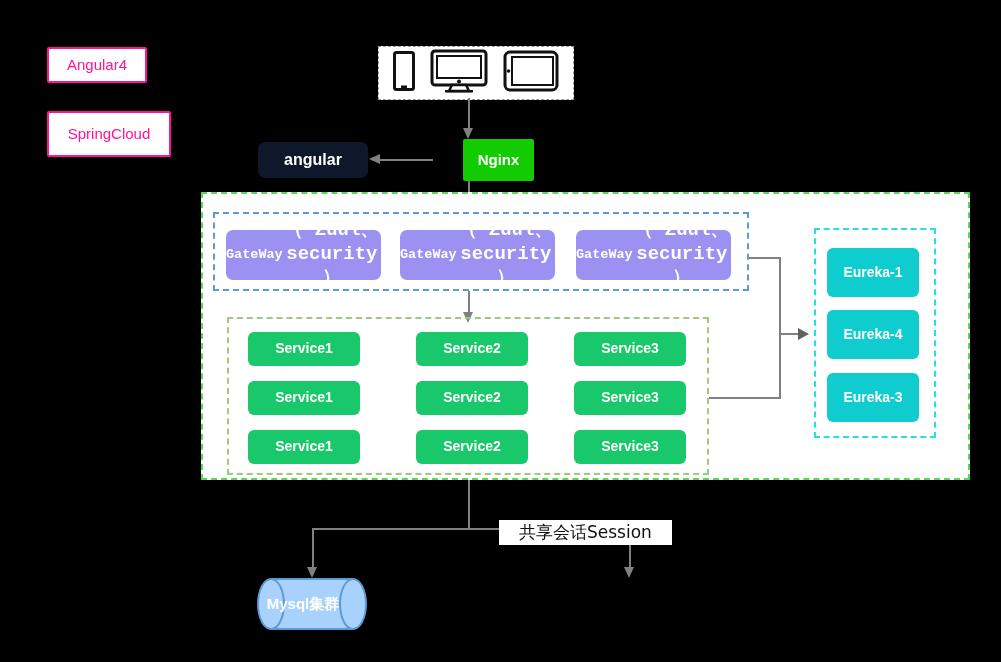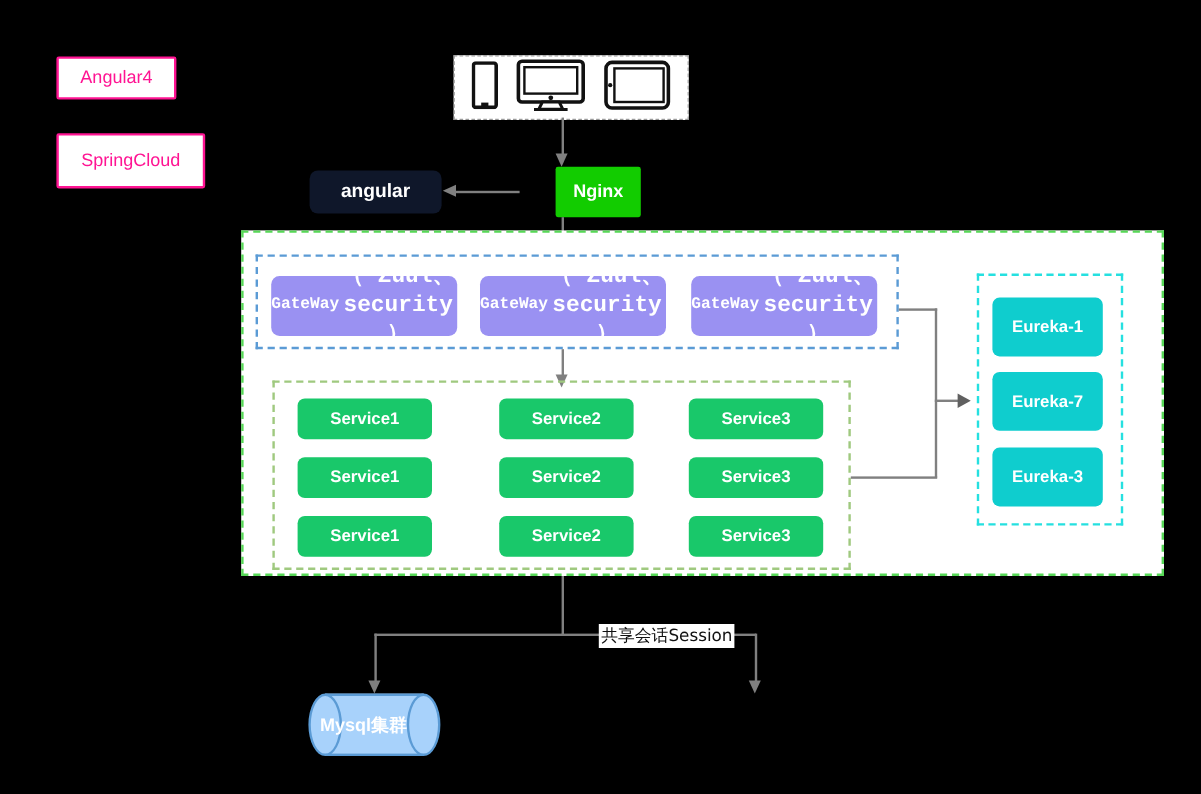--- a/index.html
+++ b/index.html
@@ -163,23 +163,23 @@
   .arrow-right {
     border-top: 6px solid transparent;
     border-bottom: 6px solid transparent;
     border-left: 11px solid #606060;
   }
 
   .edge-label {
     position: absolute;
     background: #ffffff;
     color: #111111;
-    font-size: 14px;
+    font-size: 17px;
     font-family: "DejaVu Sans", "Liberation Sans", sans-serif;
-    padding: 1px 2px;
+    padding: 1px 20px;
     white-space: nowrap;
     z-index: 5;
   }
 </style>
 </head>
 <body>
 
 <div id="canvas">
 
   <div class="node legend-box" style="left:47px; top:47px; width:100px; height:36px;align-items:center;">
@@ -291,21 +291,21 @@
   <div class="line line-h" style="left:709px; top:397px; width:72px;"></div>
   <div class="line line-h" style="left:779px; top:333px; width:22px;"></div>
   <div class="arrow arrow-right" style="left:798px; top:328px;"></div>
 
   <div class="container-box dash-cyan" style="left:814px; top:228px; width:122px; height:210px;"></div>
 
   <div class="node eureka-box" style="left:827px; top:248px; width:92px; height:49px;align-items:center;">
     <span>Eureka-1</span>
   </div>
   <div class="node eureka-box" style="left:827px; top:310px; width:92px; height:49px;">
-    <span>Eureka-7</span>
+    <span>Eureka-4</span>
   </div>
   <div class="node eureka-box" style="left:827px; top:373px; width:92px; height:49px;">
     <span>Eureka-3</span>
   </div>
 
   <div class="line line-v" style="left:468px; top:480px; height:49px;"></div>
   <div class="line line-h" style="left:312px; top:528px; width:158px;"></div>
   <div class="line line-v" style="left:312px; top:528px; height:44px;"></div>
   <div class="arrow arrow-down" style="left:307px; top:567px;"></div>
 

